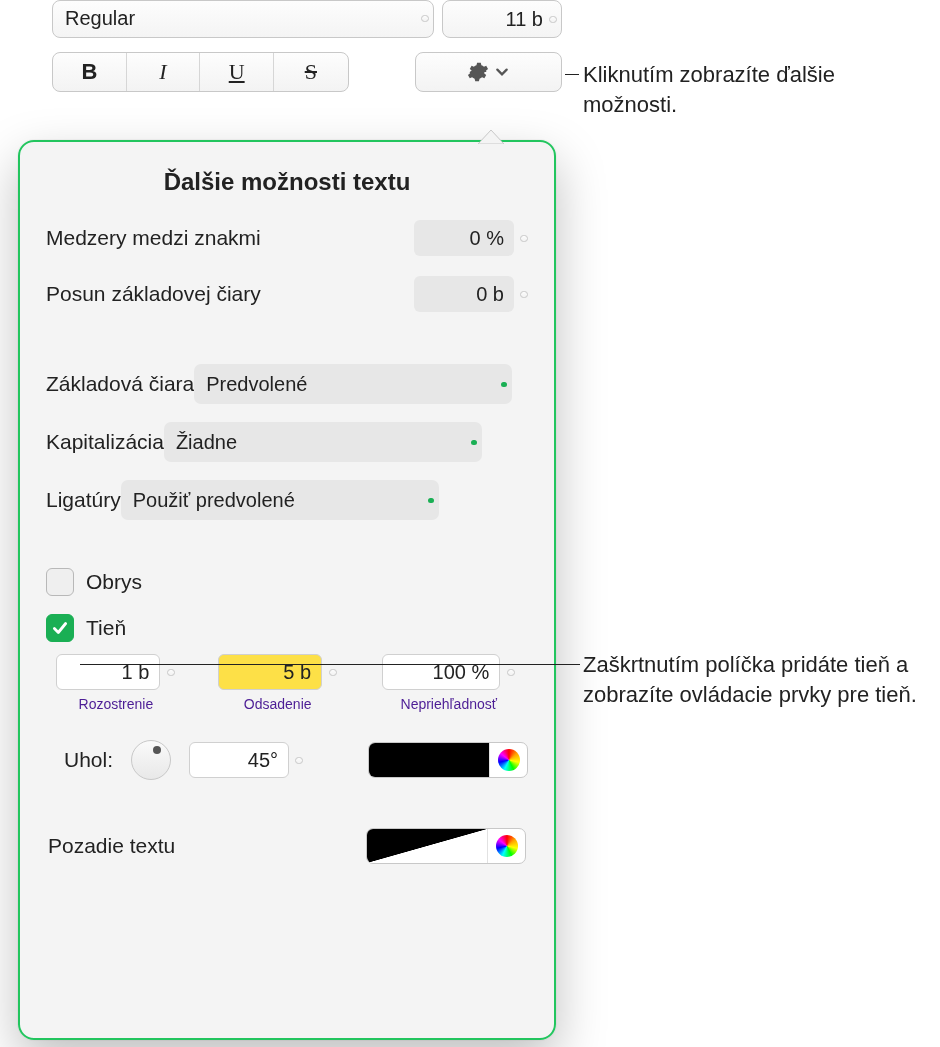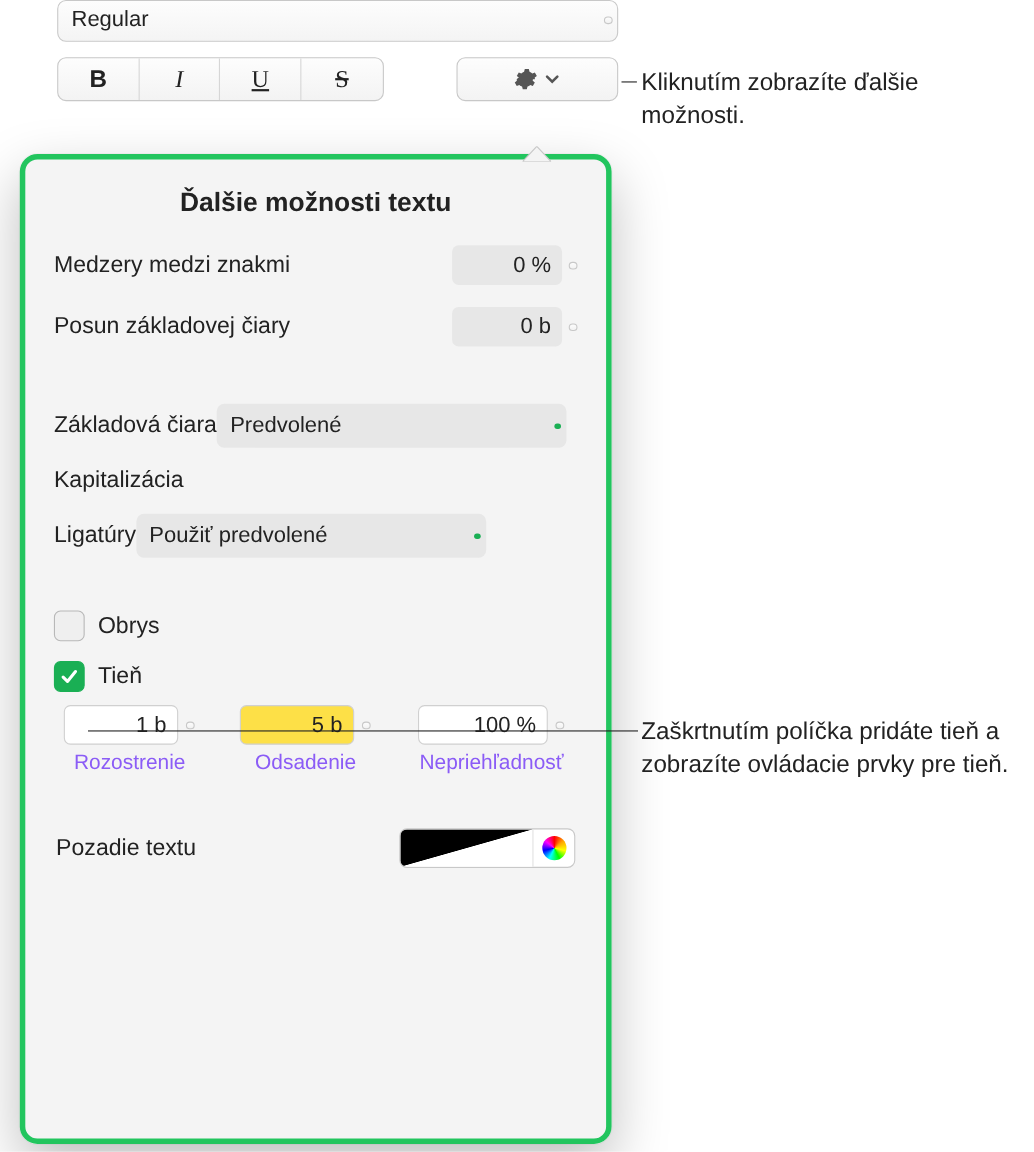--- a/index.html
+++ b/index.html
@@ -39,21 +39,21 @@
   .gear-icon { width:22px; height:22px; }
   .chev { width:14px; height:14px; }
   .updown-box { border:1px solid #c8c8c8; border-radius:5px; background:linear-gradient(#fcfcfc,#f2f2f2); padding:2px 3px; display:flex; flex-direction:column; gap:1px;}
   .green-box { background:#1aaf54; border-radius:5px; padding:2px 3px; display:flex; flex-direction:column; gap:1px; }
   .green-box .ar path { stroke:#fff; }
 
   
   .popover {
     position:absolute; left:18px; top:140px; width:538px; height:900px;
     background: rgba(244,244,244,0.98);
-    border:5px solid #22c55e; border-radius:16px;
+    border:2px solid #22c55e; border-radius:16px;
     box-shadow: 0 20px 50px rgba(0,0,0,0.25), 0 0 0 1px rgba(0,0,0,0.03);
   }
   .pop-arrow {
     position:absolute; top:-12px; right:50px; width:26px; height:14px;
   }
   .pop-title { text-align:center; font-weight:700; font-size:24px; padding-top:26px; }
   .pop-body { padding: 24px 26px 0 26px; }
   .prow { display:flex; align-items:center; justify-content:space-between; margin-bottom:20px; }
   .prow-label { font-size:21px; }
   .numbox { display:flex; align-items:center; gap:6px; }
@@ -66,21 +66,21 @@
 
   .check-row { display:flex; align-items:center; gap:12px; margin:18px 0 12px 0; font-size:21px;}
   .checkbox { width:28px; height:28px; border-radius:6px; border:1px solid #b8b8b8; background:#efefef; display:flex; align-items:center; justify-content:center; }
   .checkbox.checked { background:#1aaf54; border-color:#1aaf54; }
   .checkmark { width:18px; height:18px; }
 
   .shadow-grid { display:flex; gap:22px; margin-top:10px;}
   .sg-col { display:flex; flex-direction:column; align-items:center; gap:6px; width:150px;}
   .sg-val { display:flex; align-items:center; gap:7px; width:100%; justify-content: center; }
   .sg-val .numfield { width:104px;}
-  .sg-label { font-size:19px; color:#8b5cf6; }
+  .sg-label { font-size:14px; color:#4c1d95; }
 
   .angle-row { display:flex; align-items:center; gap:18px; margin-top:28px; padding-left:18px;}
   .angle-dial { width:40px; height:40px; border-radius:50%; background:linear-gradient(#fafafa,#e8e8e8); border:1px solid #c8c8c8; position:relative; }
   .angle-dot { position:absolute; width:8px; height:8px; background:#555; border-radius:50%; top:5px; left:21px; }
   .angle-val { display:flex; align-items:center; gap:6px;}
   .angle-val .numfield { background:#fff; border:1px solid #d0d0d0; width:100px;}
   .color-well { display:flex; height:36px; width:160px; border:1px solid #c8c8c8; border-radius:7px; overflow:hidden; background:#fff; margin-left:auto;}
   .swatch { flex:1; }
   .sw-black { background:#000; }
   .sw-split { background:linear-gradient(to bottom right, #000 0 49.5%, #fff 50.5% 100%); }
@@ -103,20 +103,31 @@
       <span>Regular</span>
       <span class="updown-box">
         <svg class="ar" viewBox="0 0 12 8">
             <path d="M2 6 L6 2 L10 6" stroke="#555" stroke-width="2" fill="none" stroke-linecap="round"></path>
           </svg>
         <svg class="ar" viewBox="0 0 12 8">
             <path d="M2 2 L6 6 L10 2" stroke="#555" stroke-width="2" fill="none" stroke-linecap="round"></path>
           </svg>
       </span>
     </div>
+    <div class="size-wrap">
+      <span class="size-val">11 b</span>
+      <span class="updown-box">
+        <svg class="ar" viewBox="0 0 12 8">
+            <path d="M2 6 L6 2 L10 6" stroke="#555" stroke-width="2" fill="none" stroke-linecap="round"></path>
+          </svg>
+        <svg class="ar" viewBox="0 0 12 8">
+            <path d="M2 2 L6 6 L10 2" stroke="#555" stroke-width="2" fill="none" stroke-linecap="round"></path>
+          </svg>
+      </span>
+    </div>
   </div>
 
   <div class="style-row">
     <div class="seg">
       <div class="seg-btn bold">B</div>
       <div class="seg-btn italic">I</div>
       <div class="seg-btn underline">U</div>
       <div class="seg-btn strike">S</div>
     </div>
     <div class="gear-btn">
@@ -178,20 +189,31 @@
               </svg>
             <svg class="ar" viewBox="0 0 12 8">
                 <path d="M2 2 L6 6 L10 2" stroke="#fff" stroke-width="2" fill="none" stroke-linecap="round"></path>
               </svg>
           </span>
         </div>
       </div>
 
       <div class="sel-row">
         <div class="sel-label">Kapitalizácia</div>
+        <div class="select select-wide">
+          <span>Žiadne</span>
+          <span class="green-box">
+            <svg class="ar" viewBox="0 0 12 8">
+                <path d="M2 6 L6 2 L10 6" stroke="#fff" stroke-width="2" fill="none" stroke-linecap="round"></path>
+              </svg>
+            <svg class="ar" viewBox="0 0 12 8">
+                <path d="M2 2 L6 6 L10 2" stroke="#fff" stroke-width="2" fill="none" stroke-linecap="round"></path>
+              </svg>
+          </span>
+        </div>
       </div>
 
       <div class="sel-row">
         <div class="sel-label">Ligatúry</div>
         <div class="select select-wide">
           <span>Použiť predvolené</span>
           <span class="green-box">
             <svg class="ar" viewBox="0 0 12 8">
                 <path d="M2 6 L6 2 L10 6" stroke="#fff" stroke-width="2" fill="none" stroke-linecap="round"></path>
               </svg>
@@ -256,20 +278,43 @@
                 </svg>
               <svg class="ar" viewBox="0 0 12 8">
                   <path d="M2 2 L6 6 L10 2" stroke="#555" stroke-width="2" fill="none" stroke-linecap="round"></path>
                 </svg>
             </span>
           </div>
           <div class="sg-label">Nepriehľadnosť</div>
         </div>
       </div>
 
+      <div class="angle-row">
+        <span style="font-size:21px;">Uhol:</span>
+        <div class="angle-dial">
+            <div class="angle-dot"></div>
+          </div>
+        <div class="angle-val">
+          <div class="numfield" style="background:#fff;border:1px solid #d0d0d0;">45°</div>
+          <span class="updown-box">
+            <svg class="ar" viewBox="0 0 12 8">
+                <path d="M2 6 L6 2 L10 6" stroke="#555" stroke-width="2" fill="none" stroke-linecap="round"></path>
+              </svg>
+            <svg class="ar" viewBox="0 0 12 8">
+                <path d="M2 2 L6 6 L10 2" stroke="#555" stroke-width="2" fill="none" stroke-linecap="round"></path>
+              </svg>
+          </span>
+        </div>
+        <div class="color-well">
+          <div class="swatch sw-black"></div>
+          <div class="wheel">
+              <div class="wheel-ic"></div>
+            </div>
+        </div>
+      </div>
 
       <div class="bg-row">
         <span style="font-size:21px;">Pozadie textu</span>
         <div class="color-well">
           <div class="swatch sw-split"></div>
           <div class="wheel">
               <div class="wheel-ic"></div>
             </div>
         </div>
       </div>

